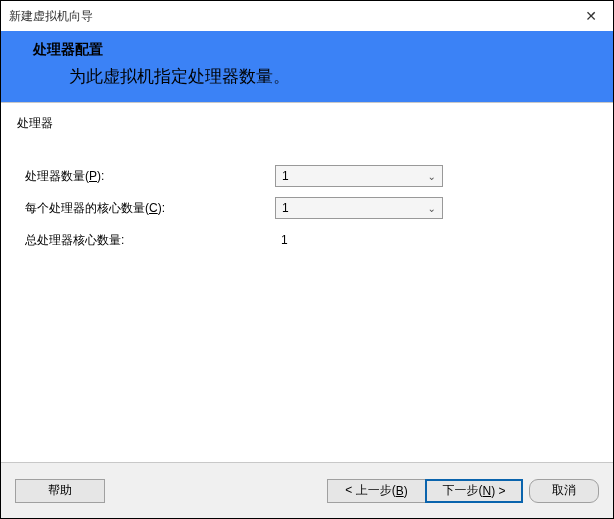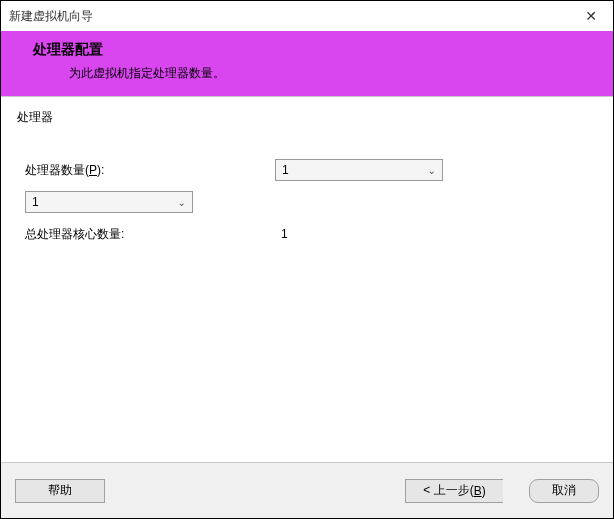--- a/index.html
+++ b/index.html
@@ -31,29 +31,29 @@
     }
     .titlebar-title { flex: 1; }
     .close-btn {
       width: 28px;
       text-align: center;
       font-size: 14px;
       cursor: pointer;
     }
     .header {
       padding: 10px 0 14px 32px;
-      background: #d946ef;
+      background: #3b82f6;
     }
     .header-title {
       font-size: 14px;
       font-weight: bold;
       margin-bottom: 6px;
     }
     .header-sub {
-      font-size: 12px;
+      font-size: 17px;
       margin-left: 36px;
       color: #000;
     }
     .divider {
       width: 100%;
       border-top: 1px solid #c8c8c8;
     }
     .content {
       flex: 1;
       padding: 12px 16px;
@@ -114,21 +114,21 @@
       cursor: pointer;
       min-width: 78px;
     }
     .btn-help { min-width: 90px; }
     .btn-back { min-width: 98px; }
     .btn-next {
       min-width: 98px;
       border: 2px solid #0a64ad;
       background: #e6e6e6;
     }
-    .btn-cancel { min-width: 70px; margin-left: 26px; border-radius: 9px; }
+    .btn-cancel { min-width: 70px; margin-left: 6px; border-radius: 9px; }
     .btn-group { display: flex; gap: 0; align-items: flex-end; }
     .btn-group .btn-back { border-right: none; }
   </style>
 </head>
 <body>
 
 <div class="window">
   <div class="titlebar">
     <span class="titlebar-title">新建虚拟机向导</span>
     <span class="close-btn">✕</span>
@@ -148,20 +148,23 @@
       <div class="form-label">
         <span>处理器数量(</span><u>P</u><span>):</span>
       </div>
       <div class="select">
         <span class="select-value">1</span>
         <span class="select-arrow">⌄</span>
       </div>
     </div>
 
     <div class="form-row">
+      <div class="form-label">
+        <span>每个处理器的核心数量(</span><u>C</u><span>):</span>
+      </div>
       <div class="select">
         <span class="select-value">1</span>
         <span class="select-arrow">⌄</span>
       </div>
     </div>
 
     <div class="form-row">
       <div class="form-label">总处理器核心数量:</div>
       <div class="static-value">1</div>
     </div>
@@ -169,16 +172,21 @@
 
   <div class="footer">
     <button class="btn btn-help">帮助</button>
     <div class="footer-spacer"></div>
     <div class="btn-group">
       <button class="btn btn-back">
         <span>&lt; 上一步(</span>
           <u>B</u>
           <span>)</span>
       </button>
+      <button class="btn btn-next">
+        <span>下一步(</span>
+          <u>N</u>
+          <span>) &gt;</span>
+      </button>
     </div>
     <button class="btn btn-cancel">取消</button>
   </div>
 </div>
 
 </body></html>

